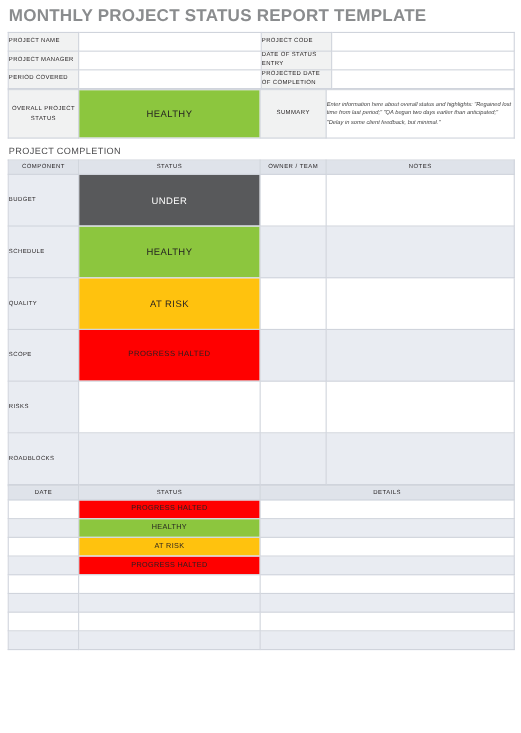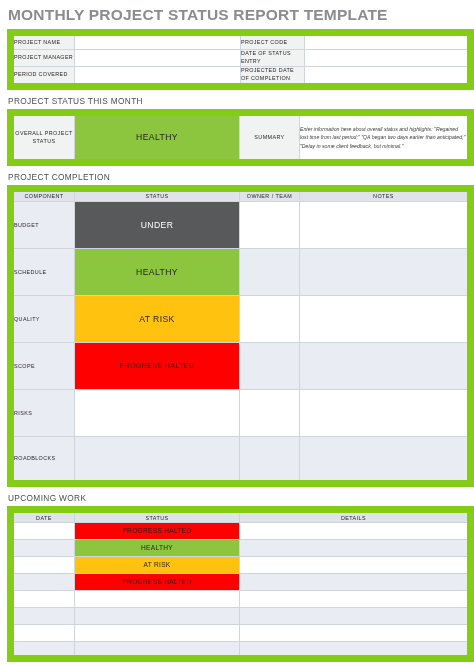--- a/index.html
+++ b/index.html
@@ -41,21 +41,21 @@
     letter-spacing: 0.35px;
     margin: 7px 0 3px 1px;
     line-height: 1.1;
   }
 
   
   table.grid {
     width: 460px;
     border-collapse: collapse;
     table-layout: fixed;
-    border: 7px solid #84cc16;
+    border: 1px solid #84cc16;
   }
   table.grid td, table.grid th {
     border: 1px solid #d0d4dc;
     padding: 0;
     vertical-align: middle;
     font-weight: normal;
   }
 
   
   .info-label {
@@ -179,21 +179,20 @@
         </tr>
         <tr class="r-info">
           <td class="info-label">PERIOD COVERED</td>
           <td class="info-value"></td>
           <td class="info-label">PROJECTED DATE OF COMPLETION</td>
           <td class="info-value"></td>
         </tr>
       </tbody>
   </table>
 
-  <div class="section-heading">PROJECT STATUS THIS MONTH</div>
 
   <table class="grid">
     <colgroup>
       <col style="width:64px">
         <col style="width:165px">
       <col style="width:60px">
         <col style="width:171px">
     </colgroup>
     <tbody>
       <tr style="height:44px">
@@ -265,21 +264,20 @@
         </tr>
         <tr class="r-comp row-tint">
           <td class="comp-label">ROADBLOCKS</td>
           <td class="chip-cell"></td>
           <td></td>
           <td></td>
         </tr>
       </tbody>
   </table>
 
-  <div class="section-heading">UPCOMING WORK</div>
 
   <table class="grid">
     <colgroup>
       <col style="width:64px">
         <col style="width:165px">
         <col style="width:231px">
     </colgroup>
     <thead>
       <tr class="col-head">
         <th>DATE</th>

